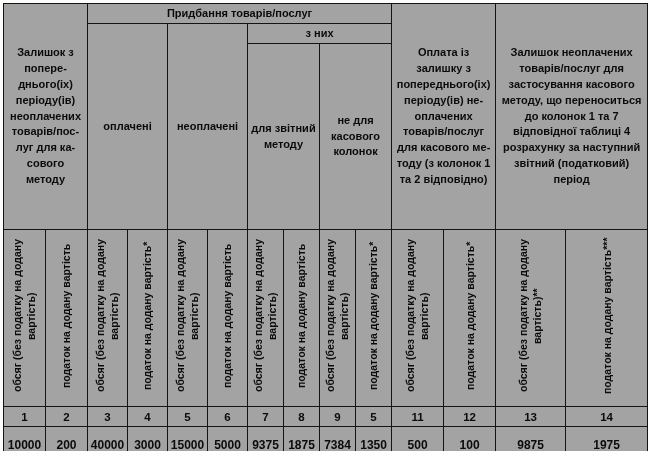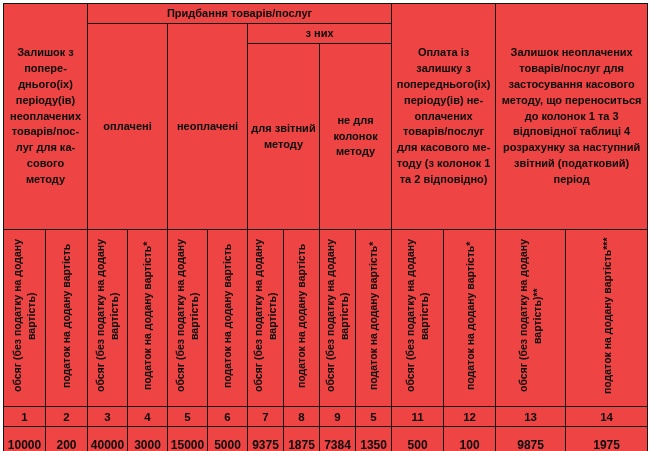--- a/index.html
+++ b/index.html
@@ -17,21 +17,21 @@
     border-collapse: collapse;
     table-layout: fixed;
     width: 644px;
   }
   th, td {
     border: 1px solid #141414;
     font-weight: bold;
     text-align: center;
     vertical-align: middle;
     padding: 1px 2px;
-    background: #ef4444;
+    background: #a3a3a3;
   }
   .hcell { font-size: 11px; line-height: 1.45; }
   .hpad  { padding: 2px 4px; }
   .r1 { height: 20px; }
   .r2 { height: 20px; }
   .r3 { height: 186px; }
   .vrow .vcell { height: 175px; padding: 2px 0; }
   .vtext {
     display: inline-block;
     writing-mode: vertical-rl;
@@ -65,30 +65,30 @@
       <col style="width:52px">
         <col style="width:52px">
       <col style="width:70px">
         <col style="width:82px">
     </colgroup>
     <tbody>
         <tr class="r1">
       <th colspan="2" rowspan="3" class="hcell hpad">Залишок з попере­днього(іх) періоду(ів) неоплачених товарів/пос­луг для ка­сового методу</th>
       <th colspan="8" class="hcell">Придбання товарів/послуг</th>
       <th colspan="2" rowspan="3" class="hcell hpad">Оплата із залишку з попере­днього(іх) періоду(ів) не­оплачених товарів/послуг для касового ме­тоду (з колонок 1 та 2 відповідно)</th>
-      <th colspan="2" rowspan="3" class="hcell hpad">Залишок не­оплачених товарів/послуг для застосуван­ня касового ме­тоду, що перено­ситься до коло­нок 1 та 3 відповідної таблиці 4 розра­хунку за наступ­ний звітний (по­датковий) період</th>
+      <th colspan="2" rowspan="3" class="hcell hpad">Залишок не­оплачених товарів/послуг для застосуван­ня касового ме­тоду, що перено­ситься до коло­нок 1 та 7 відповідної таблиці 4 розра­хунку за наступ­ний звітний (по­датковий) період</th>
     </tr>
     <tr class="r2">
       <th colspan="2" rowspan="2" class="hcell">оплачені</th>
       <th colspan="2" rowspan="2" class="hcell">неоплачені</th>
       <th colspan="4" class="hcell">з них</th>
     </tr>
     <tr class="r3">
       <th colspan="2" class="hcell">для звітний методу</th>
-      <th colspan="2" class="hcell">не для колонок методу</th>
+      <th colspan="2" class="hcell">не для касового колонок</th>
     </tr>
     <tr class="vrow">
       <th class="vcell"><span class="vtext">обсяг (без податку на додану вартість)</span></th>
       <th class="vcell"><span class="vtext">податок на додану вартість</span></th>
       <th class="vcell"><span class="vtext">обсяг (без податку на додану вартість)</span></th>
       <th class="vcell"><span class="vtext">податок на додану вартість*</span></th>
       <th class="vcell"><span class="vtext">обсяг (без податку на додану вартість)</span></th>
       <th class="vcell"><span class="vtext">податок на додану вартість</span></th>
       <th class="vcell"><span class="vtext">обсяг (без податку на додану вартість)</span></th>
       <th class="vcell"><span class="vtext">податок на додану вартість</span></th>

